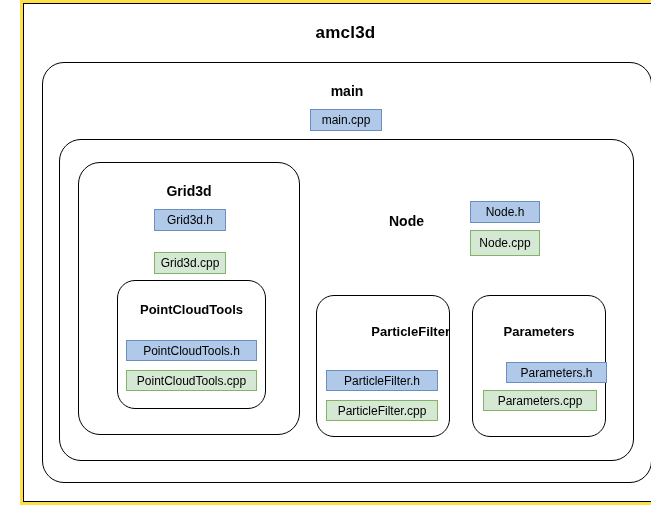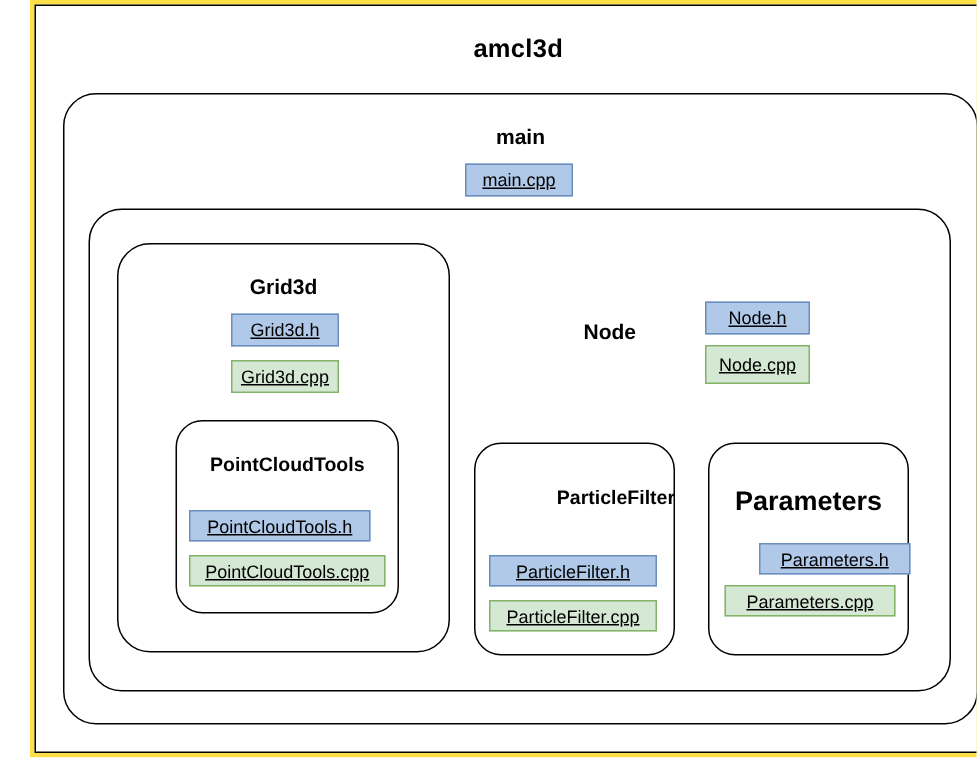--- a/index.html
+++ b/index.html
@@ -69,21 +69,20 @@
     position: absolute;
     border: 1px solid #000000;
     box-sizing: border-box;
     font-size: 12px;
     color: #000000;
     display: flex;
     align-items: center;
     justify-content: center;
     white-space: nowrap;
     line-height: 1;
-    text-decoration: underline;
   }
   .file.header {
     background: #b0c9e8;
     border-color: #6c8ebf;
   }
   .file.source {
     background: #d5e8d4;
     border-color: #82b366;
   }
 </style>
@@ -104,33 +103,33 @@
   <div class="pkg" style="left:39px; top:139px; width:575px; height:322px;"></div>
   <div class="pkg-label" style="left:369px; top:213px; font-size:14px;">Node</div>
 
   <div class="file header" style="left:450px; top:201px; width:70px; height:22px;">Node.h</div>
   <div class="file source" style="left:450px; top:230px; width:70px; height:26px;">Node.cpp</div>
 
   <div class="pkg" style="left:58px; top:162px; width:222px; height:273px;"></div>
   <div class="pkg-label" style="left:58px; top:183px; width:222px; text-align:center; font-size:14px;">Grid3d</div>
 
   <div class="file header" style="left:134px; top:209px; width:72px; height:22px;">Grid3d.h</div>
-  <div class="file source" style="left:134px; top:240px; width:72px; height:22px;">Grid3d.cpp</div>
+  <div class="file source" style="left:134px; top:252px; width:72px; height:22px;">Grid3d.cpp</div>
 
   <div class="pkg small" style="left:97px; top:280px; width:149px; height:129px;"></div>
   <div class="pkg-label" style="left:97px; top:302px; width:149px; text-align:center; font-size:13px;">PointCloudTools</div>
 
-  <div class="file header" style="left:106px; top:340px; width:121px; height:21px;">PointCloudTools.h</div>
+  <div class="file header" style="left:106px; top:340px; width:131px; height:21px;">PointCloudTools.h</div>
   <div class="file source" style="left:106px; top:370px; width:131px; height:21px;">PointCloudTools.cpp</div>
 
   <div class="pkg small" style="left:296px; top:295px; width:134px; height:142px;"></div>
   <div class="pkg-label" style="left:296px; top:324px; width:134px; text-align:right; font-size:13px;">ParticleFilter</div>
 
   <div class="file header" style="left:306px; top:370px; width:112px; height:21px;">ParticleFilter.h</div>
   <div class="file source" style="left:306px; top:400px; width:112px; height:21px;">ParticleFilter.cpp</div>
 
   <div class="pkg small" style="left:452px; top:295px; width:134px; height:142px;"></div>
-  <div class="pkg-label" style="left:452px; top:324px; width:134px; text-align:center; font-size:18px;">Parameters</div>
+  <div class="pkg-label" style="left:452px; top:324px; width:134px; text-align:center; font-size:13px;">Parameters</div>
 
   <div class="file header" style="left:486px; top:362px; width:101px; height:21px;">Parameters.h</div>
   <div class="file source" style="left:463px; top:390px; width:114px; height:21px;">Parameters.cpp</div>
 
 </div>
 
 </body></html>

